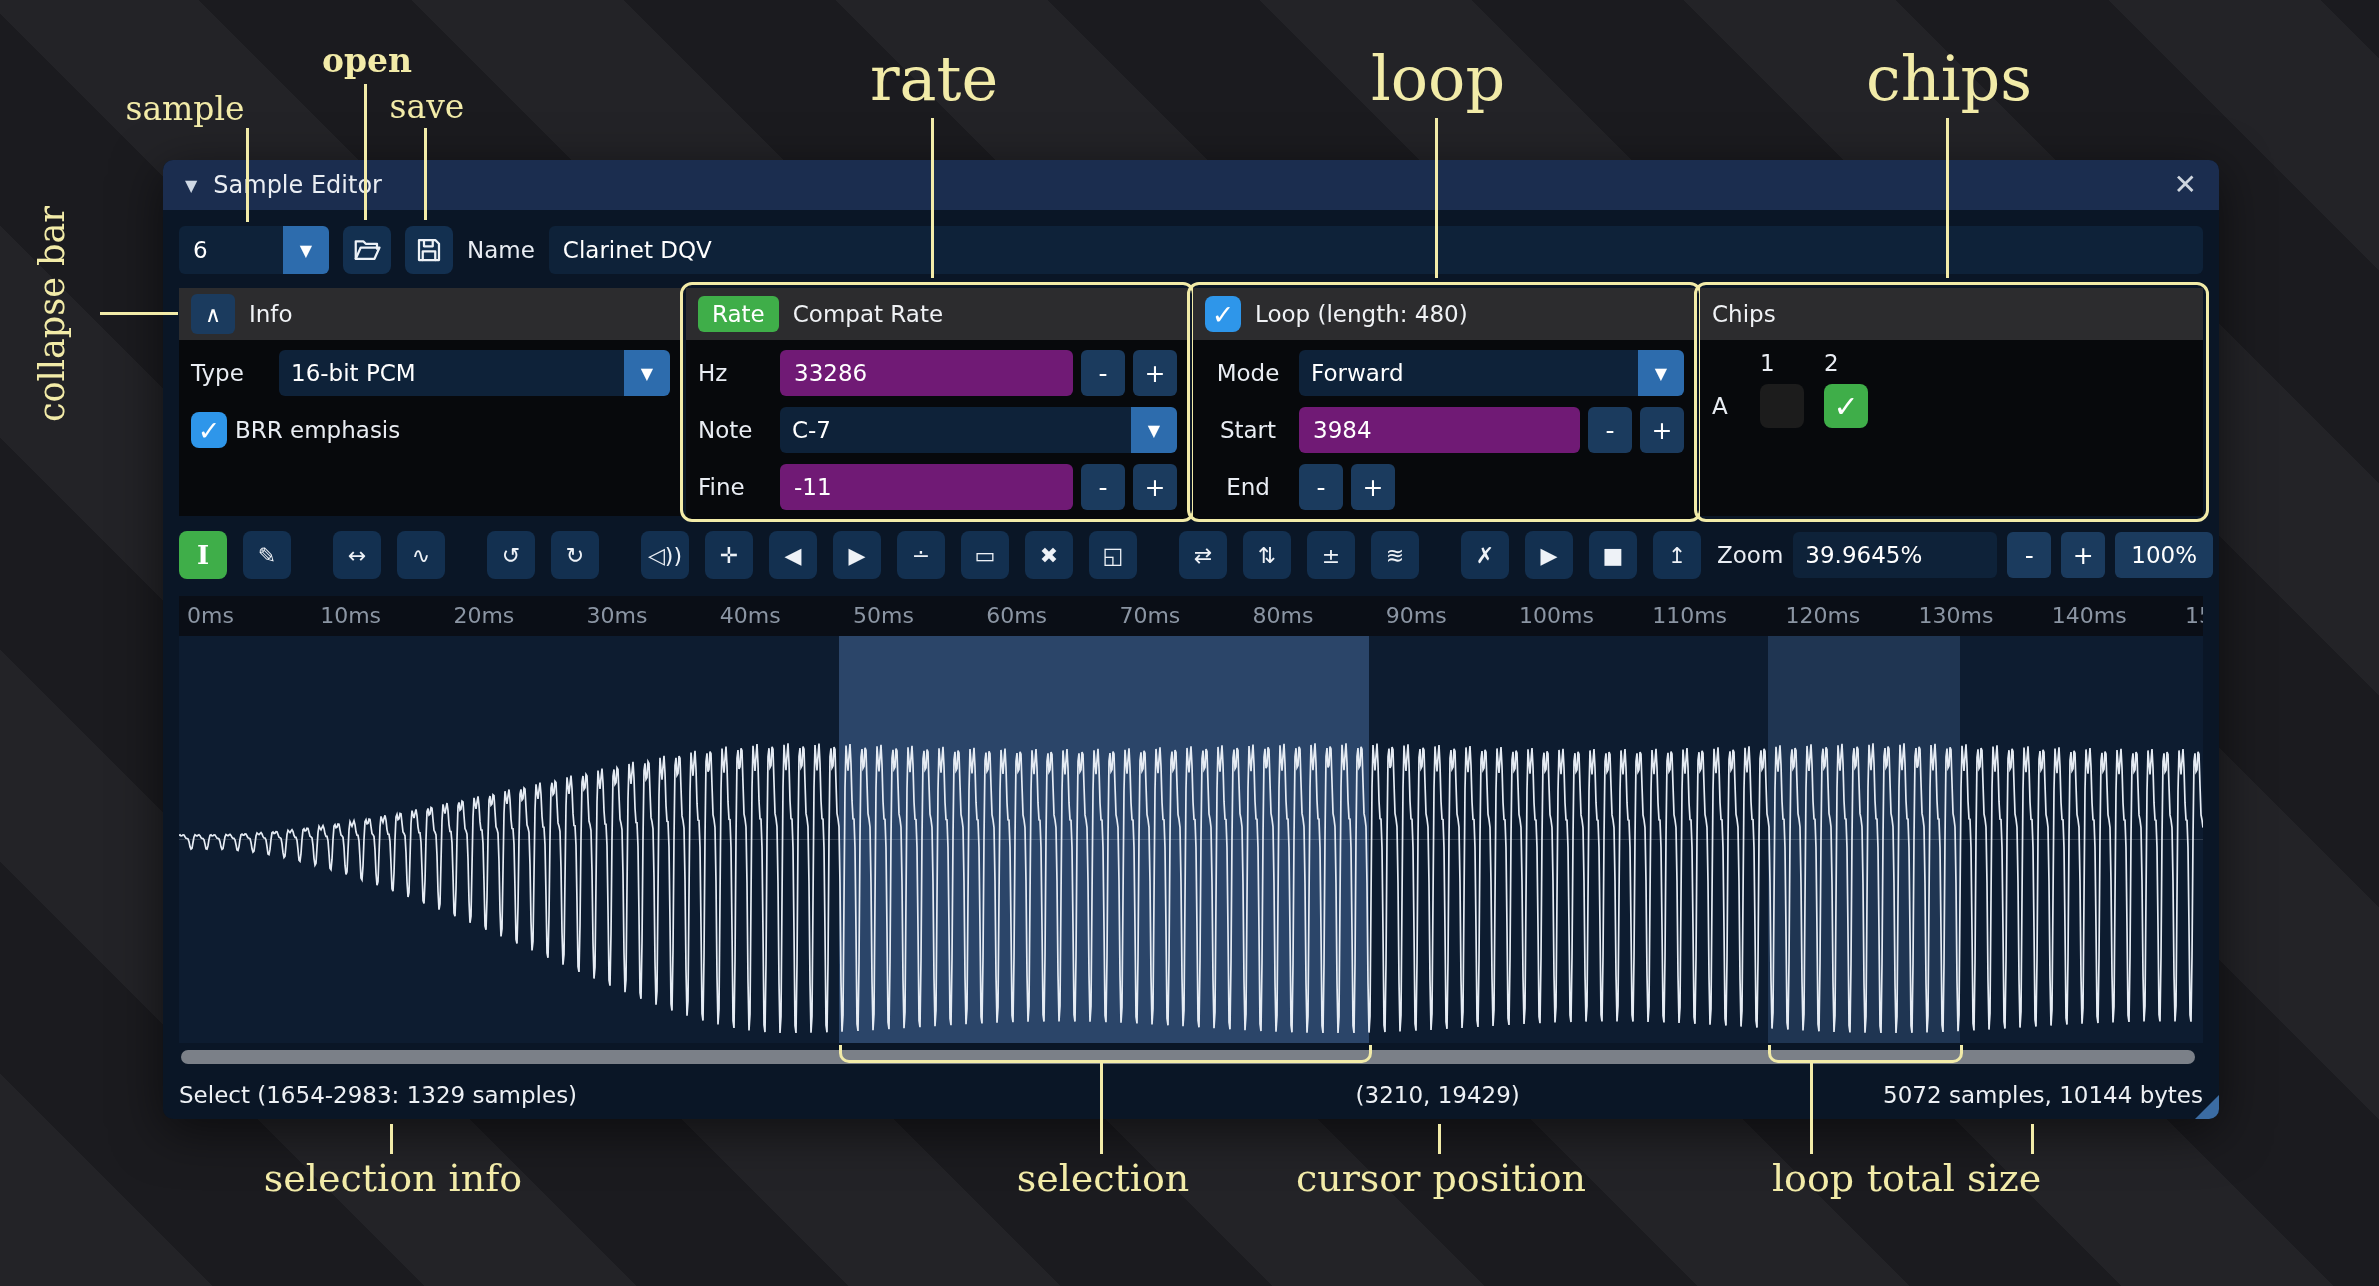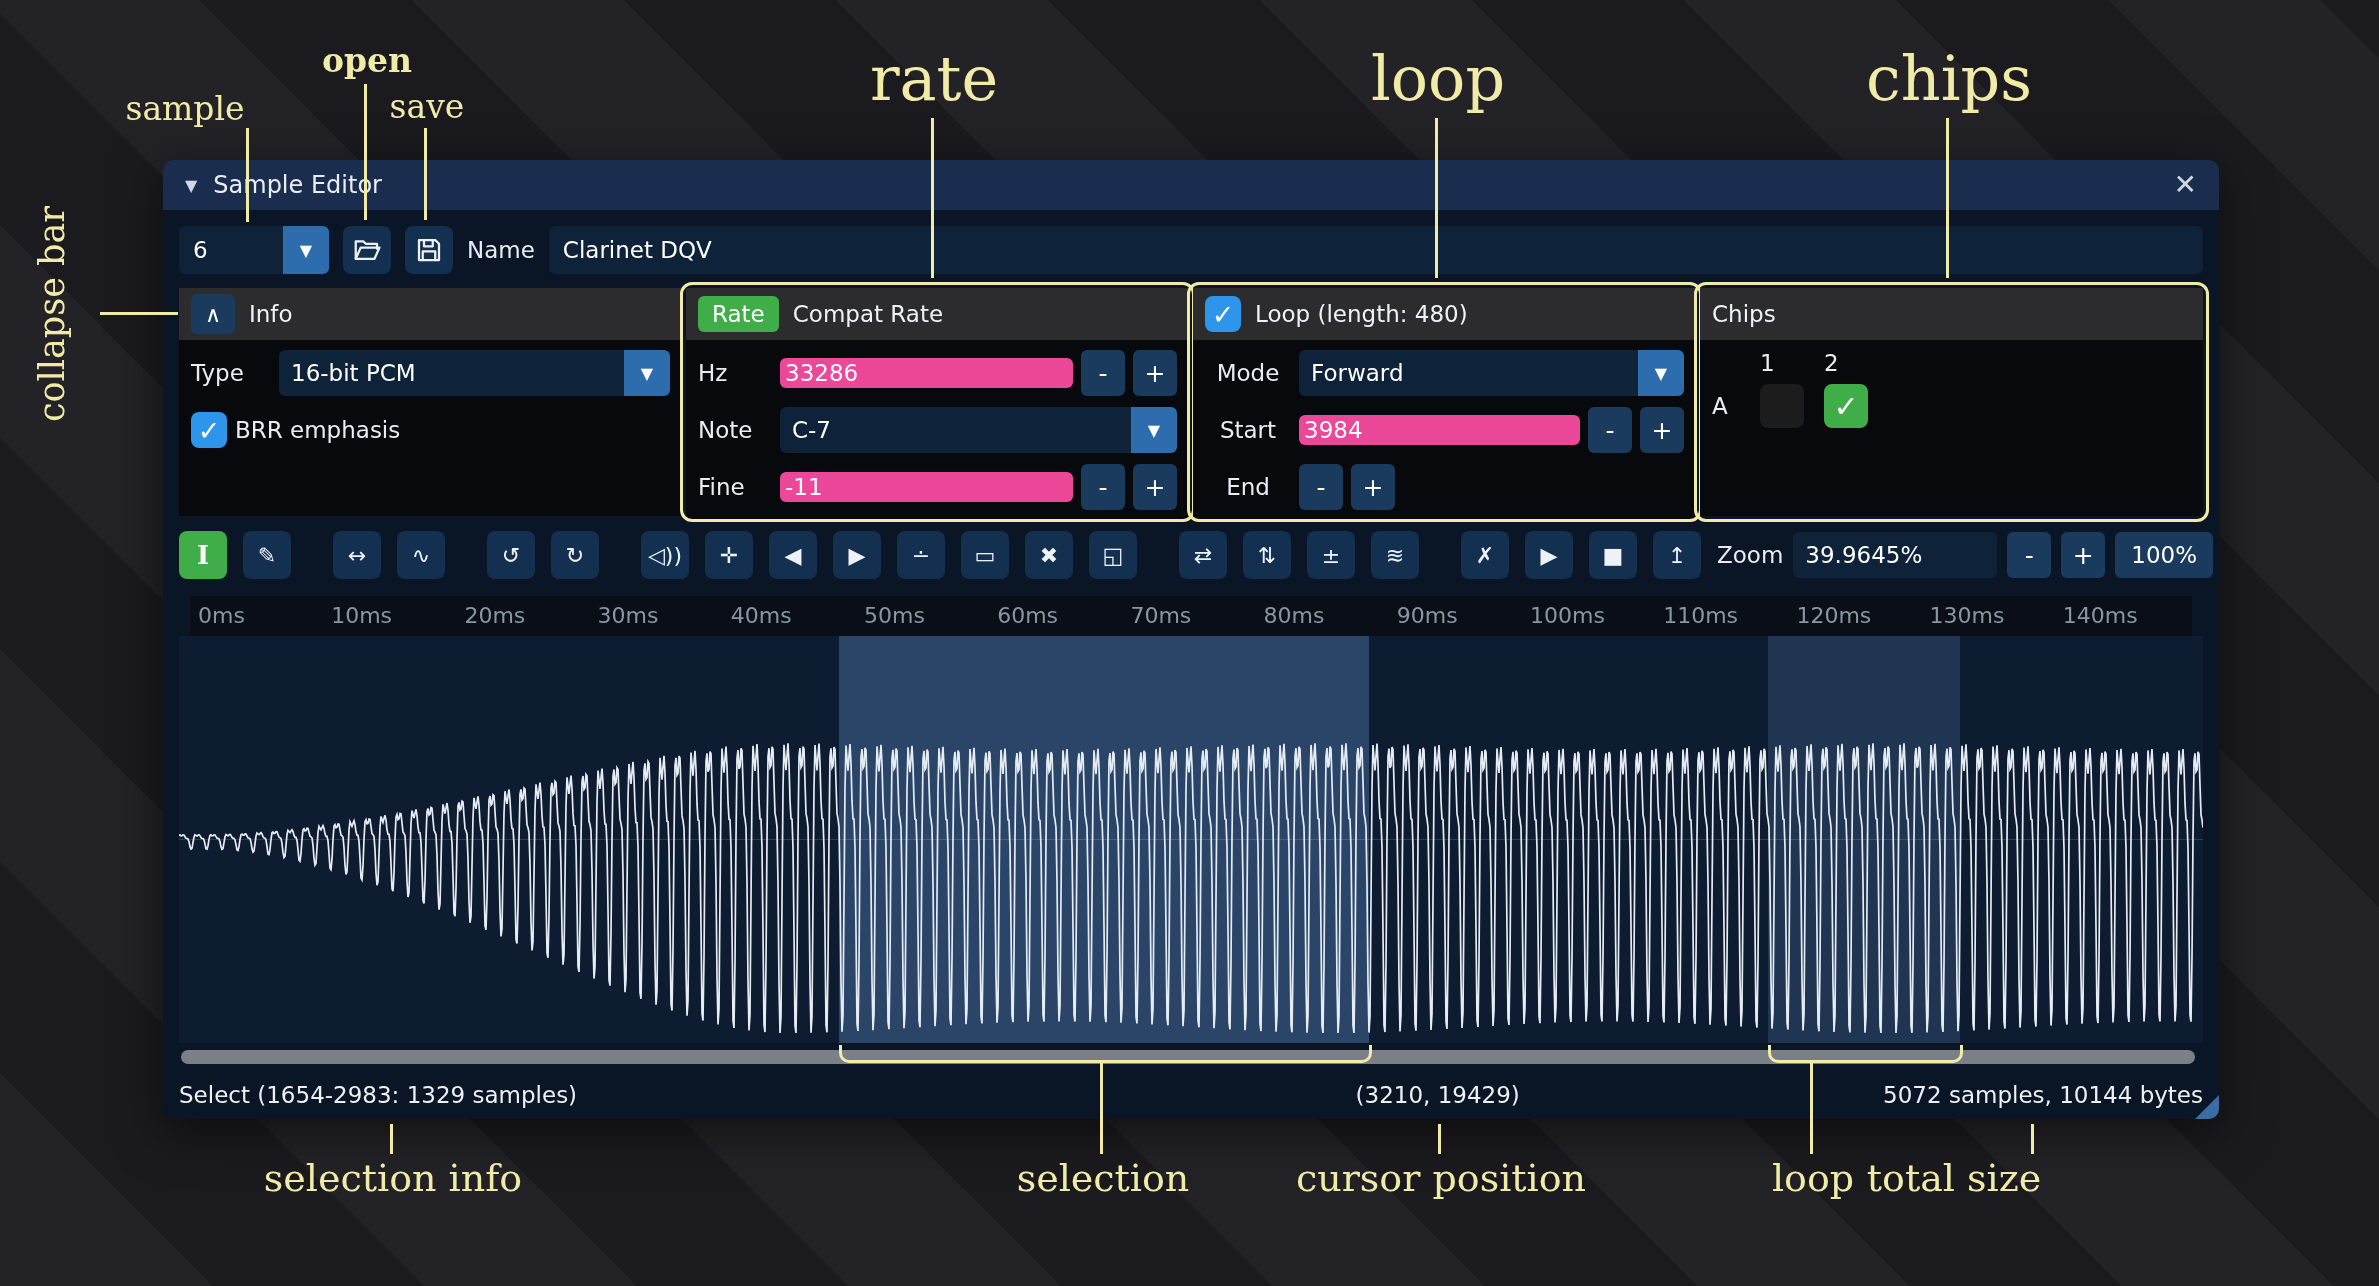--- a/index.html
+++ b/index.html
@@ -24,22 +24,22 @@
   
   .panels{display:flex;gap:4px;margin:12px 16px 0;height:228px;}
   .panel{flex:1;display:flex;flex-direction:column;position:relative;min-width:0;}
   .panel-h{height:52px;background:#2c2c2e;display:flex;align-items:center;gap:14px;padding:0 12px;color:#f0f2f5;font-size:23px;flex:0 0 auto;}
   .panel-b{flex:1;background:#07090c;padding:8px 12px;display:flex;flex-direction:column;gap:7px;color:#e9edf3;font-size:23px;}
   .outlined::after{content:"";position:absolute;inset:-6px;border:3px solid #f2eba8;border-radius:12px;pointer-events:none;}
   .frow{display:flex;align-items:center;gap:8px;height:50px;}
   .lab-info{width:80px;flex:0 0 auto;}
   .lab-rate{width:74px;flex:0 0 auto;}
   .lab-loop{width:86px;flex:0 0 auto;text-align:center;}
-  .tinput{flex:1;height:30px;background:#ec4899;border:none;border-radius:6px;color:#fff;font-size:23px;
-          padding:0 5px;font-family:"DejaVu Sans",sans-serif;min-width:0;}
+  .tinput{flex:1;height:46px;background:#701a75;border:none;border-radius:6px;color:#fff;font-size:23px;
+          padding:0 14px;font-family:"DejaVu Sans",sans-serif;min-width:0;}
   .tdiv{flex:1;height:46px;background:#0e2239;border-radius:6px;color:#fff;display:flex;align-items:center;padding:0 12px;min-width:0;}
   .caret{display:inline-block;width:2px;height:28px;background:#fff;margin-left:2px;}
   .dropdown{flex:1;display:flex;height:46px;min-width:0;}
   .dropdown .val{flex:1;background:#0e2239;border-radius:6px 0 0 6px;display:flex;align-items:center;padding:0 12px;color:#fff;min-width:0;}
   .sq{width:44px;height:46px;background:#1b3b5e;border-radius:6px;color:#fff;font-size:25px;
       display:flex;align-items:center;justify-content:center;flex:0 0 auto;}
   .chev{width:44px;height:40px;background:#1b3b5e;border-radius:6px;color:#fff;font-size:22px;
         display:flex;align-items:center;justify-content:center;flex:0 0 auto;}
   .check{width:36px;height:36px;border-radius:8px;background:#2e96ea;color:#fff;font-size:27px;font-weight:bold;
          display:flex;align-items:center;justify-content:center;flex:0 0 auto;}
@@ -53,21 +53,21 @@
   .tb{width:48px;height:48px;background:#133050;border-radius:8px;color:#eef2f7;font-size:22px;
       display:flex;align-items:center;justify-content:center;flex:0 0 auto;}
   .tb.active{background:#3fae49;color:#fff;font-family:"DejaVu Serif",serif;font-weight:bold;font-size:26px;}
   .tb.gap{margin-left:26px;}
   .zoomwrap{margin-left:auto;display:flex;align-items:center;gap:10px;color:#e9edf3;font-size:23px;}
   .zoominput{width:180px;height:46px;background:#0e2239;border:none;border-radius:6px;color:#fff;font-size:23px;
              padding:0 12px;font-family:"DejaVu Sans",sans-serif;}
   .zoom100{height:46px;background:#1b3b5e;border-radius:6px;color:#fff;font-size:23px;padding:0 16px;
            display:flex;align-items:center;justify-content:center;}
   
-  .timeline{position:relative;margin:14px 27px 0;height:40px;background:#0a0e16;color:#8b95a3;font-size:22px;overflow:hidden;}
+  .timeline{position:relative;margin:14px 16px 0;height:40px;background:#0a0e16;color:#8b95a3;font-size:22px;overflow:hidden;}
   .timeline span{position:absolute;top:7px;}
   .wavewrap{position:relative;margin:0 16px;height:407px;background:#0d1c30;overflow:hidden;}
   .sel,.loopr{position:absolute;top:0;bottom:0;}
   .wavewrap svg{position:absolute;inset:0;}
   .scroll{margin:6px 16px 0;height:16px;position:relative;}
   .thumb{position:absolute;left:2px;right:8px;top:1px;height:14px;background:#7b8088;border-radius:7px;}
   .status{position:relative;margin-top:6px;height:48px;display:flex;align-items:center;color:#edf0f4;font-size:23px;padding:0 16px;}
   .st-center{position:absolute;left:62%;transform:translateX(-50%);}
   .st-right{margin-left:auto;}
   .grip{position:absolute;right:0;bottom:0;width:0;height:0;border-left:24px solid transparent;border-bottom:24px solid #3b6ca3;}

